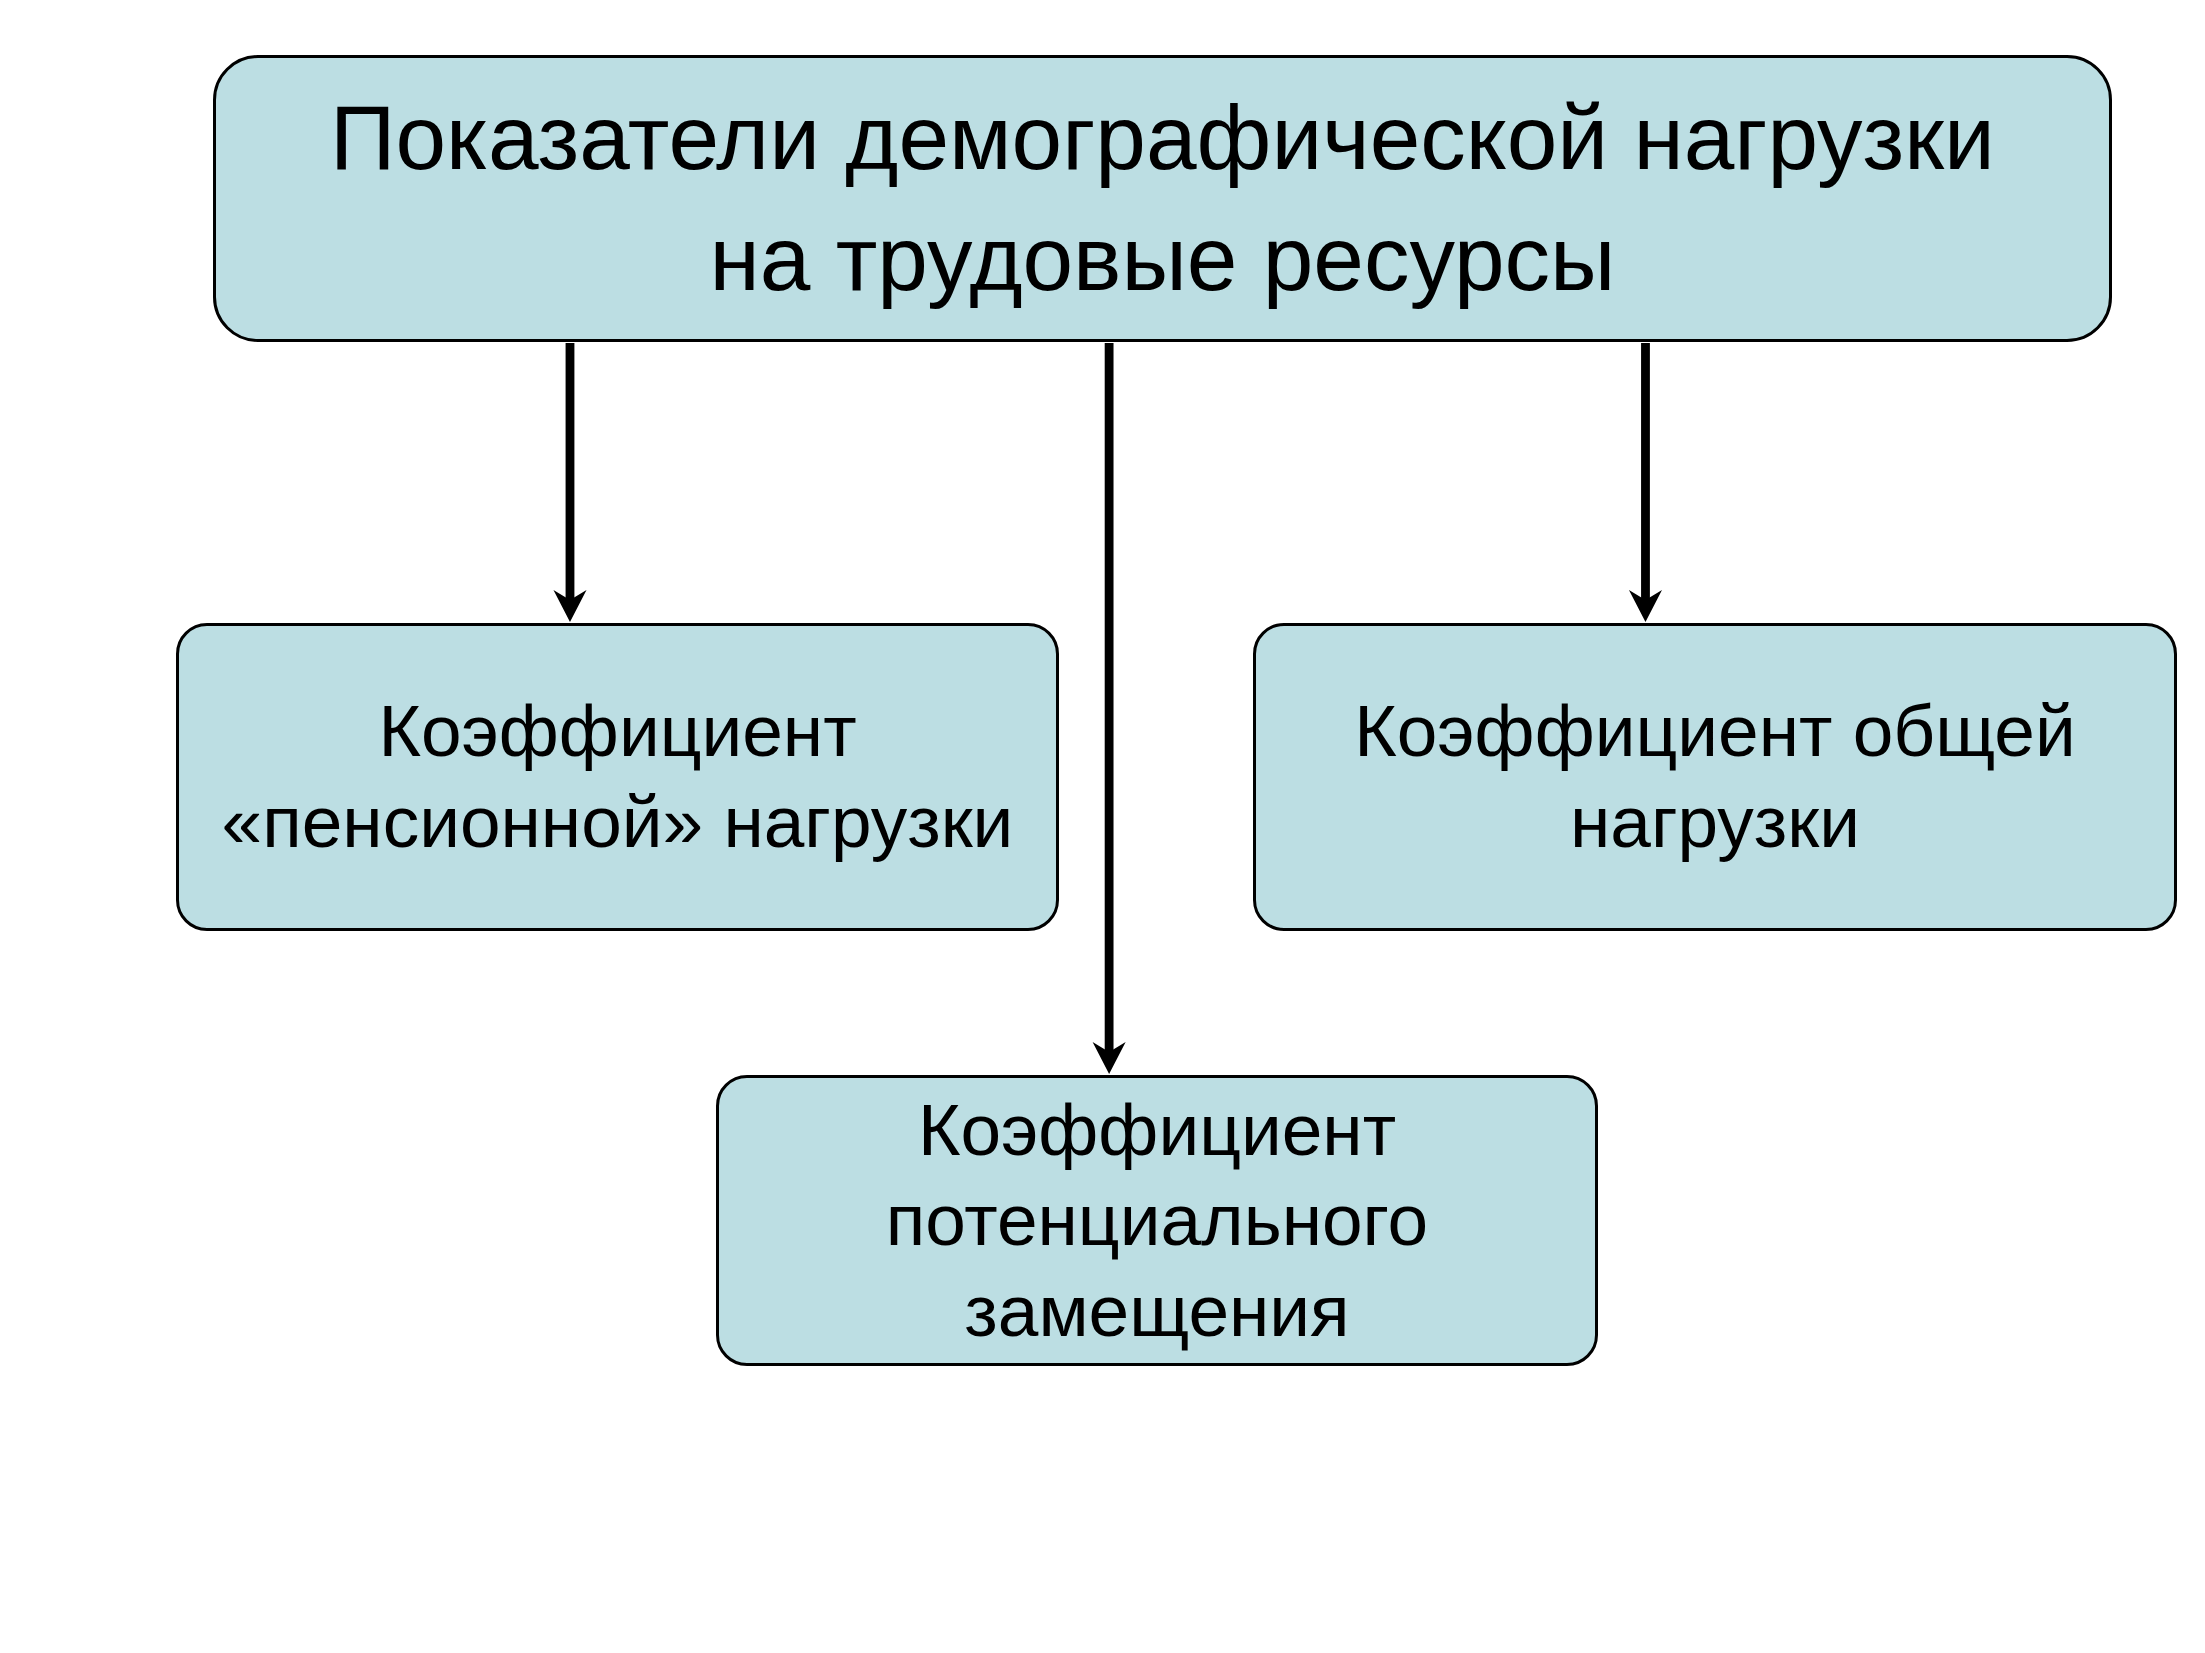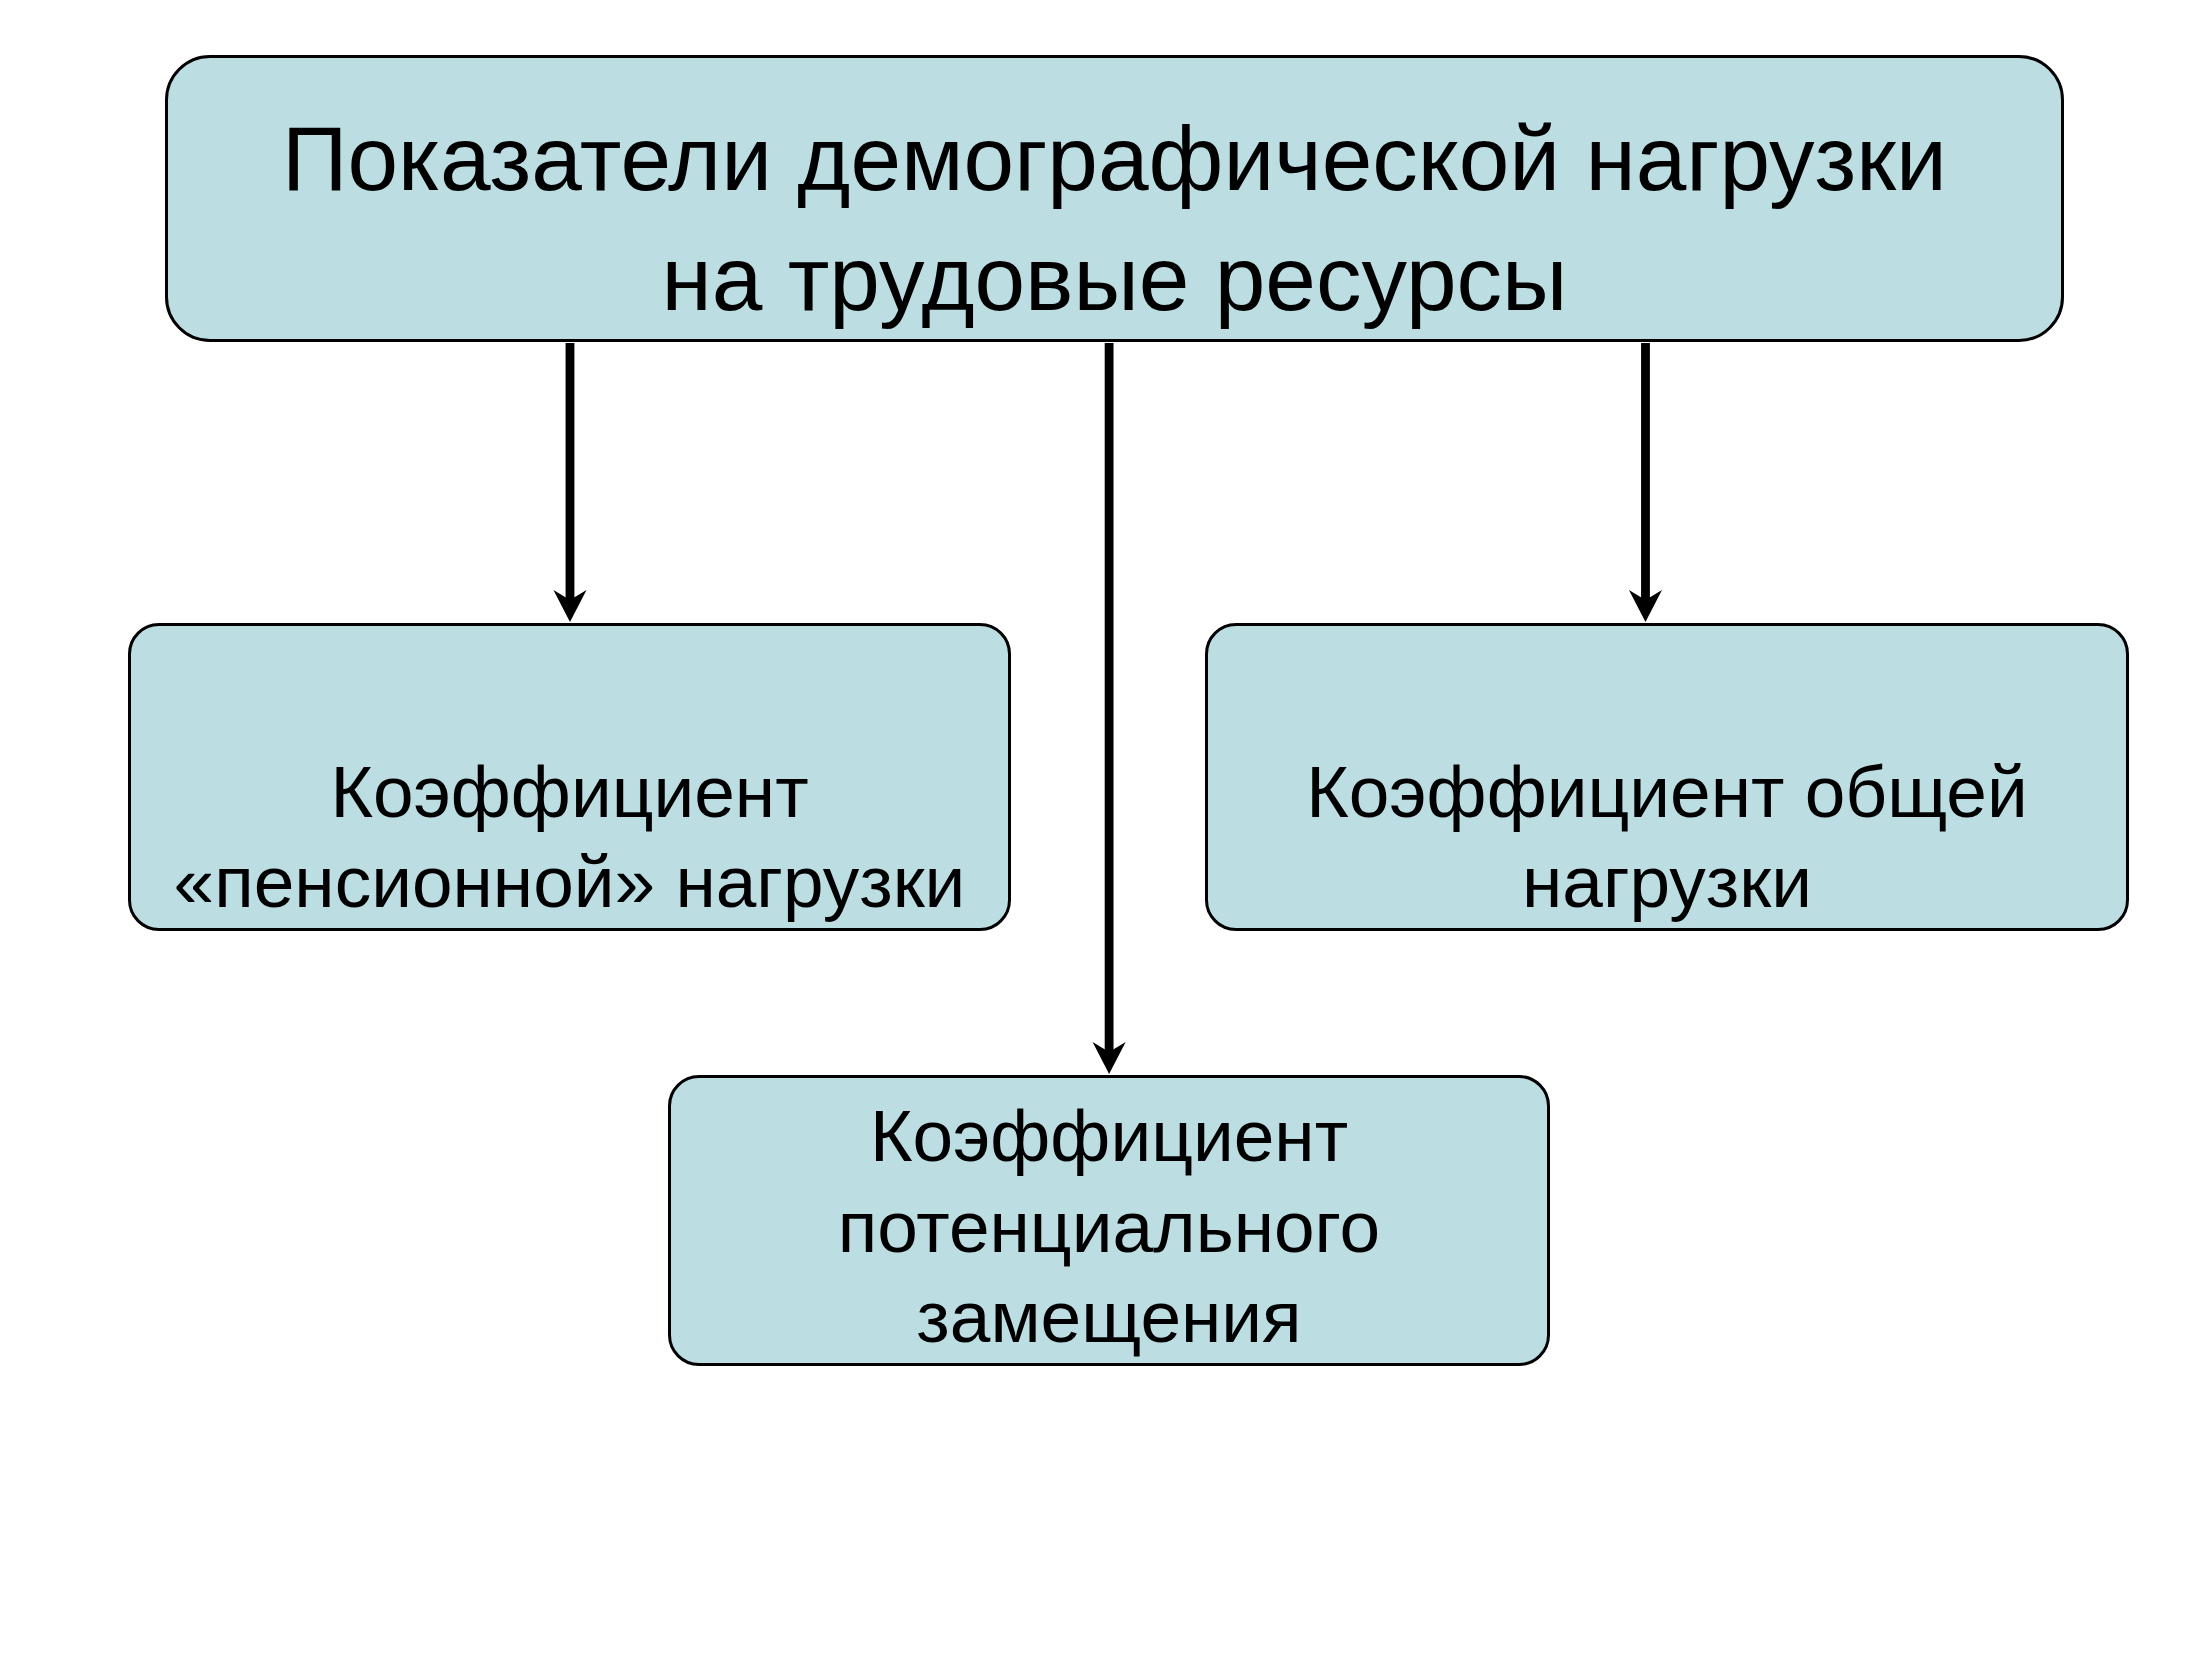--- a/index.html
+++ b/index.html
@@ -33,23 +33,24 @@
   }
   .arrow-head {
     fill: var(--arrow);
     stroke: none;
   }
   .box {
     position: absolute;
     background: var(--box-fill);
     border: 3.3px solid var(--box-border);
     display: flex;
-    align-items: flex-end;
+    align-items: center;
     justify-content: center;
     text-align: center;
+    margin-left: 48px;
   }
   .box-label {
     white-space: pre-line;
     width: 100%;
   }
   .title-box {
     left: 165px; top: 55px;
     width: 1899px; height: 287px;
     border-radius: 45px;
     font-size: 91px;

